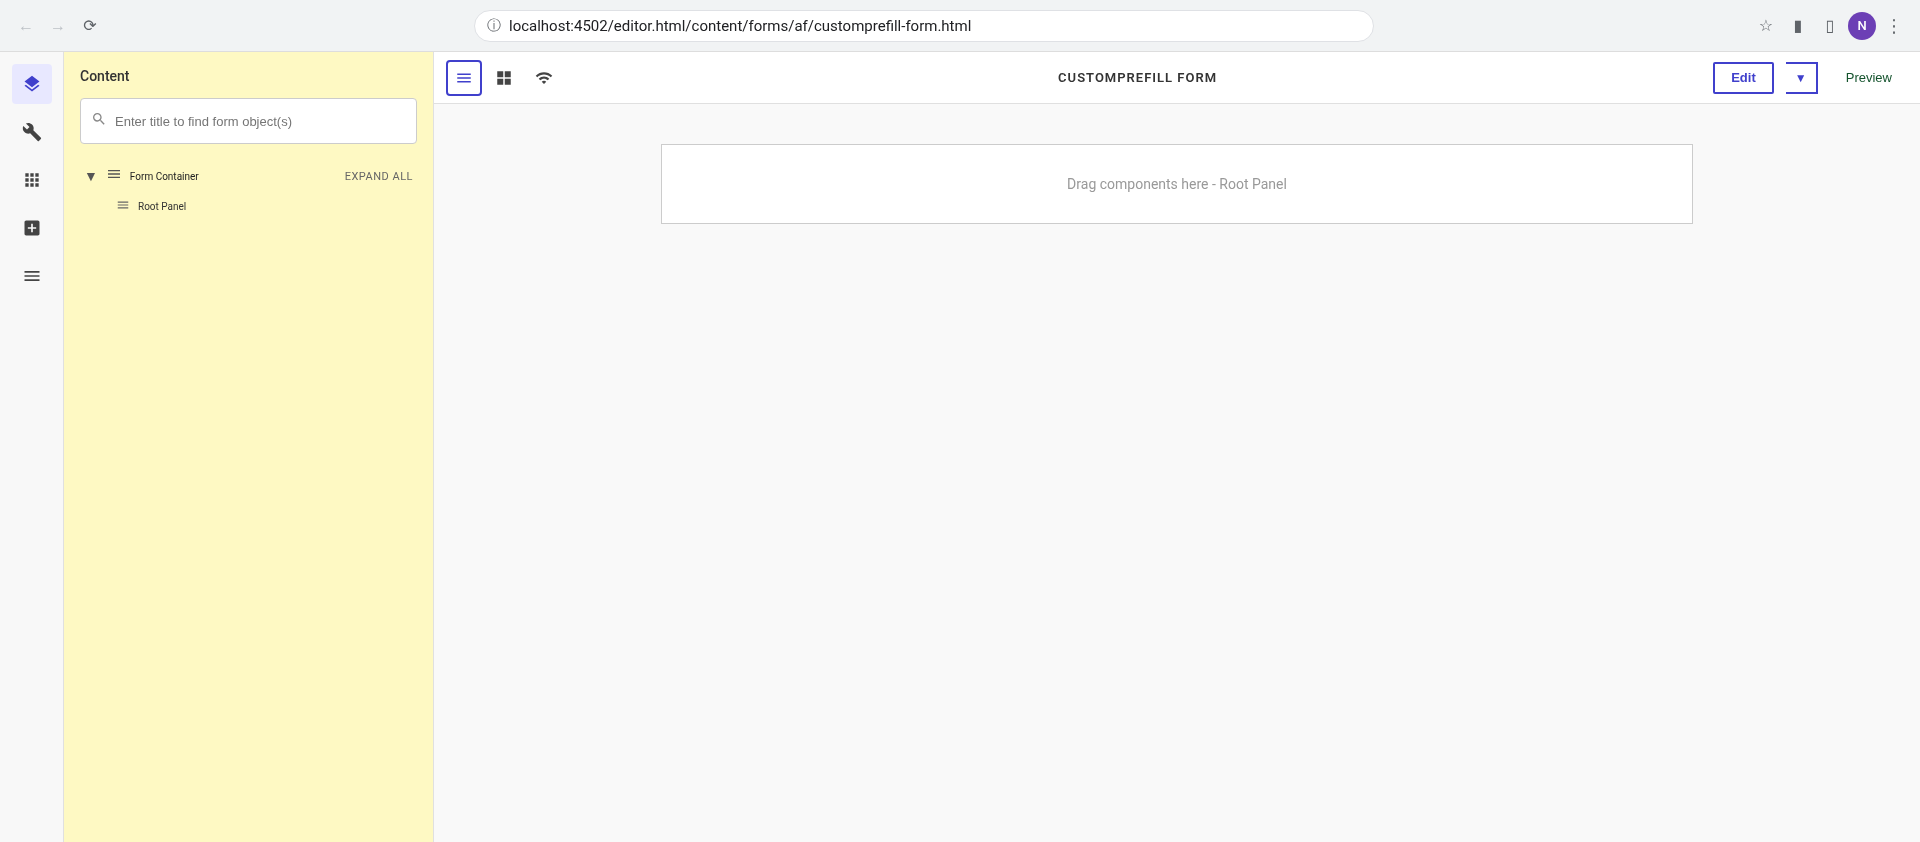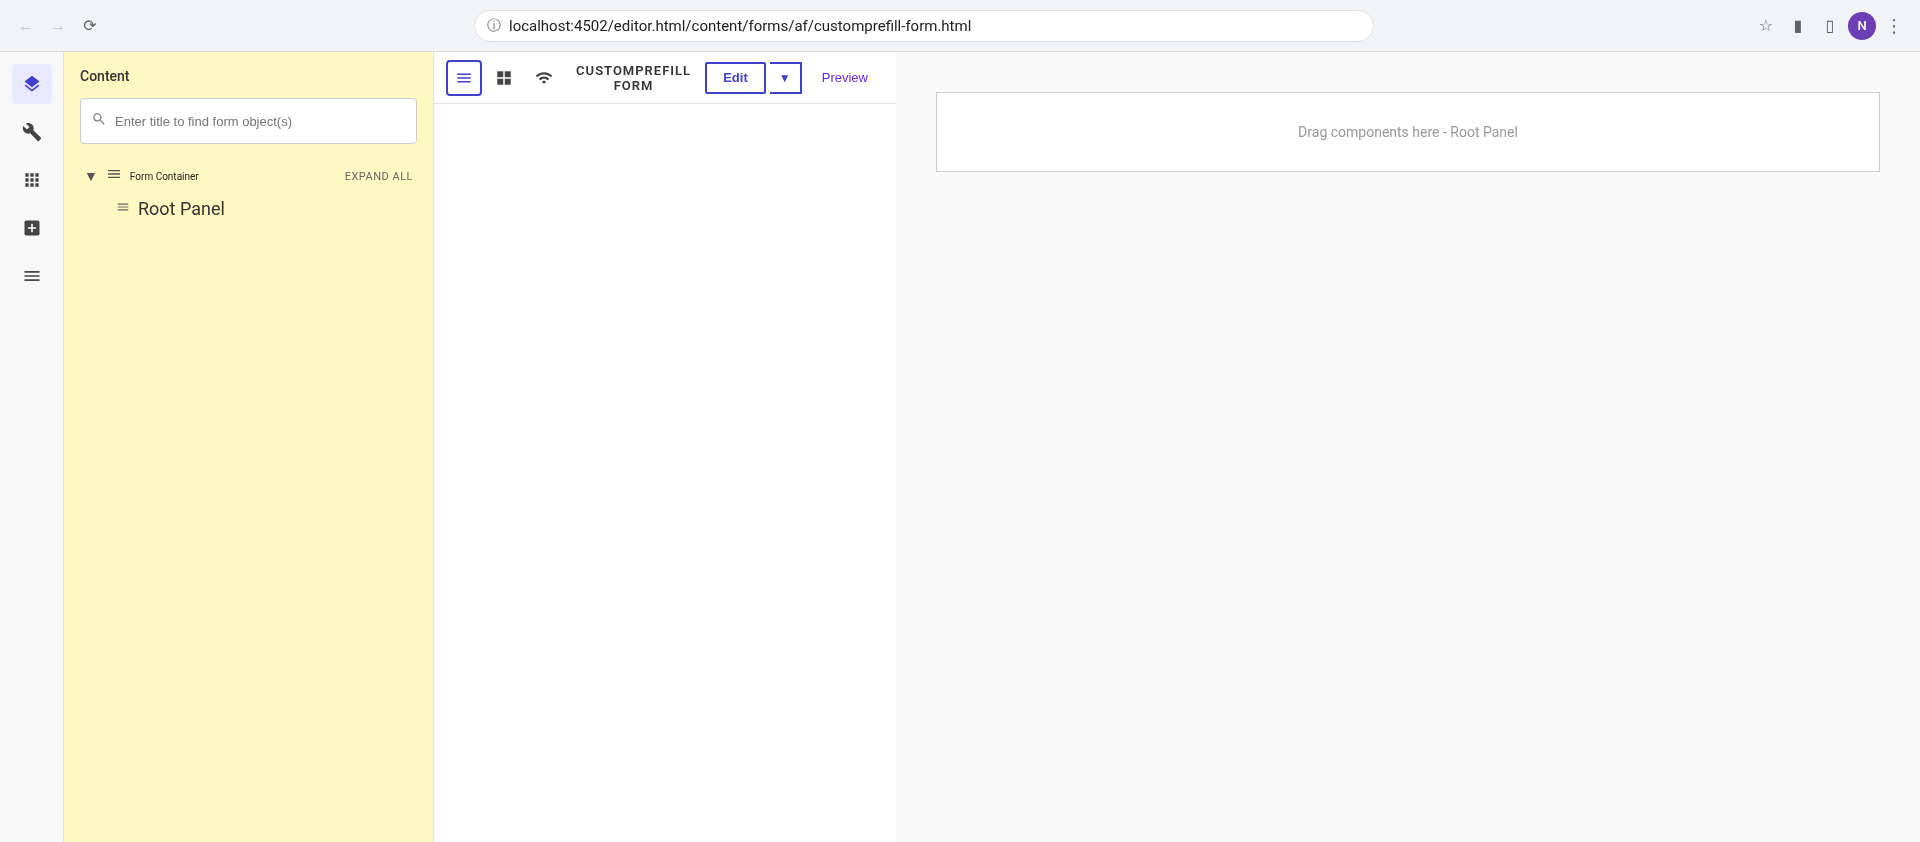--- a/index.html
+++ b/index.html
@@ -156,26 +156,27 @@
     }
 
     .tree-child {
       display: flex;
       align-items: center;
       gap: 8px;
       padding: 6px 4px 6px 36px;
       cursor: pointer;
     }
     .tree-child-icon { color: #666; font-size: 14px; }
-    .tree-child-label { font-size: 18px; color: #333; }
+    .tree-child-label { font-size: 10px; color: #333; }
 
     
     .editor-area {
       flex: 1;
       display: flex;
+      flex-direction: column;
       background: white;
     }
     .editor-toolbar {
       height: 52px;
       background: white;
       border-bottom: 1px solid #e0e0e0;
       display: flex;
       align-items: center;
       padding: 0 12px;
       gap: 4px;
@@ -195,21 +196,21 @@
     }
     .toolbar-title {
       flex: 1;
       text-align: center;
       font-size: 13px;
       font-weight: 600;
       color: #333;
       letter-spacing: 1px;
       text-transform: uppercase;
     }
-    .toolbar-right { display: flex; align-items: center; gap: 4px; }
+    .toolbar-right { display: flex; align-items: center; gap: 12px; }
     .edit-btn {
       height: 32px;
       padding: 0 16px;
       border: 2px solid #4040cc;
       background: white;
       color: #4040cc;
       font-size: 13px;
       font-weight: 600;
       cursor: pointer;
       border-radius: 2px;
@@ -222,36 +223,36 @@
       cursor: pointer;
       color: #4040cc;
       display: flex; align-items: center; justify-content: center;
       font-size: 12px;
     }
     .preview-btn {
       height: 32px;
       padding: 0 16px;
       border: none;
       background: transparent;
-      color: #6d28d9;
+      color: #14532d;
       font-size: 13px;
       cursor: pointer;
     }
 
     
     .editor-canvas {
       flex: 1;
       background: #f9f9f9;
       display: flex;
       align-items: flex-start;
       justify-content: center;
       padding: 40px;
     }
     .root-panel {
-      width: 944px;
+      width: 1032px;
       min-height: 80px;
       border: 1px solid #ccc;
       background: white;
       display: flex;
       align-items: center;
       justify-content: center;
     }
     .root-panel-placeholder {
       font-size: 14px;
       color: #999;

